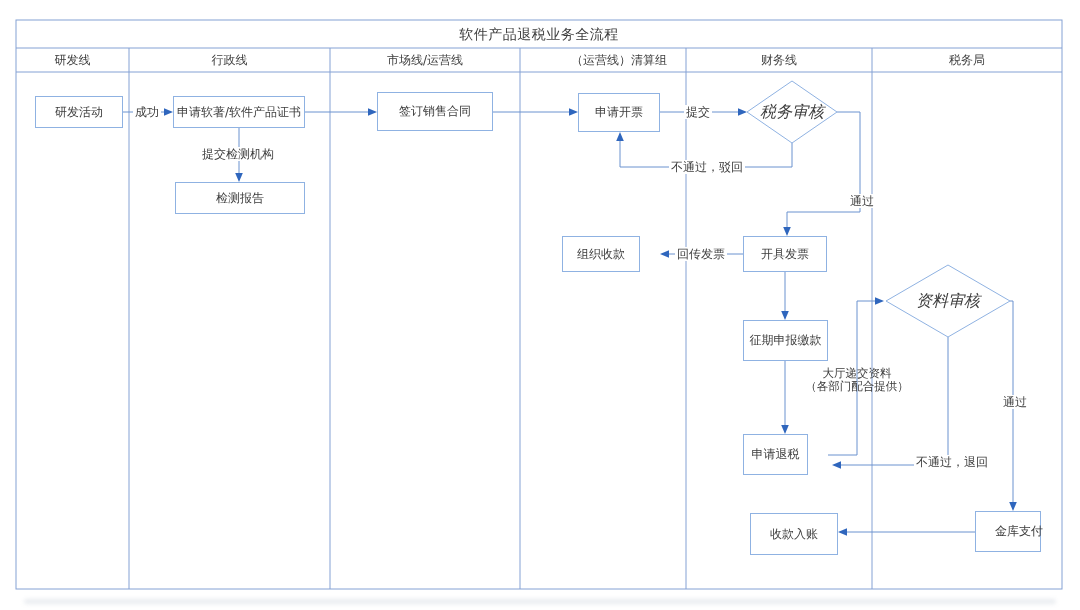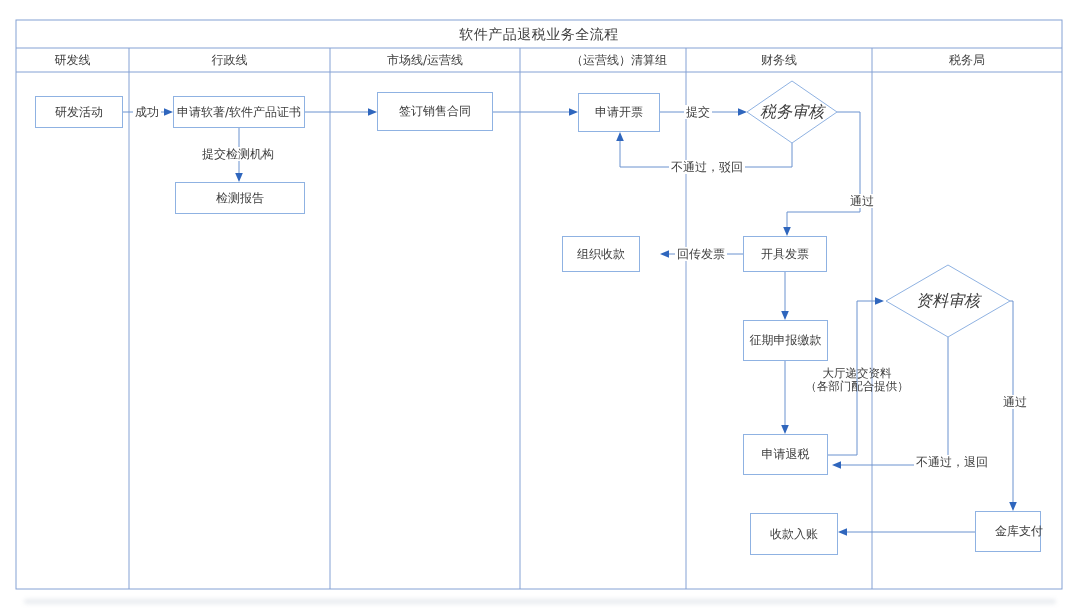--- a/index.html
+++ b/index.html
@@ -104,21 +104,21 @@
   <div class="lane-h" style="left:872px;width:190px;">税务局</div>
 
   <div class="node" style="left:35px;top:96px;width:88px;height:32px;">研发活动</div>
   <div class="node" style="left:173px;top:96px;width:132px;height:32px;">申请软著/软件产品证书</div>
   <div class="node" style="left:175px;top:182px;width:130px;height:32px;">检测报告</div>
   <div class="node" style="left:377px;top:92px;width:116px;height:39px;">签订销售合同</div>
   <div class="node" style="left:578px;top:93px;width:82px;height:39px;">申请开票</div>
   <div class="node" style="left:743px;top:236px;width:84px;height:36px;">开具发票</div>
   <div class="node" style="left:562px;top:236px;width:78px;height:36px;">组织收款</div>
   <div class="node" style="left:743px;top:320px;width:85px;height:41px;">征期申报缴款</div>
-  <div class="node" style="left:743px;top:434px;width:85px;height:41px;">申请退税</div>
+  <div class="node" style="left:743px;top:434px;width:65px;height:41px;">申请退税</div>
   <div class="node" style="left:750px;top:513px;width:88px;height:42px;">收款入账</div>
   <div class="node" style="left:975px;top:511px;width:66px;height:41px;padding-left:22px;">金库支付</div>
 
   <div class="dlabel" style="left:792px;top:112px;">税务审核</div>
   <div class="dlabel" style="left:948px;top:301px;">资料审核</div>
 
   <div class="elabel" style="left:147px;top:112px;">成功</div>
   <div class="elabel" style="left:238px;top:154px;">提交检测机构</div>
   <div class="elabel" style="left:698px;top:112px;">提交</div>
   <div class="elabel" style="left:707px;top:167px;">不通过，驳回</div>

